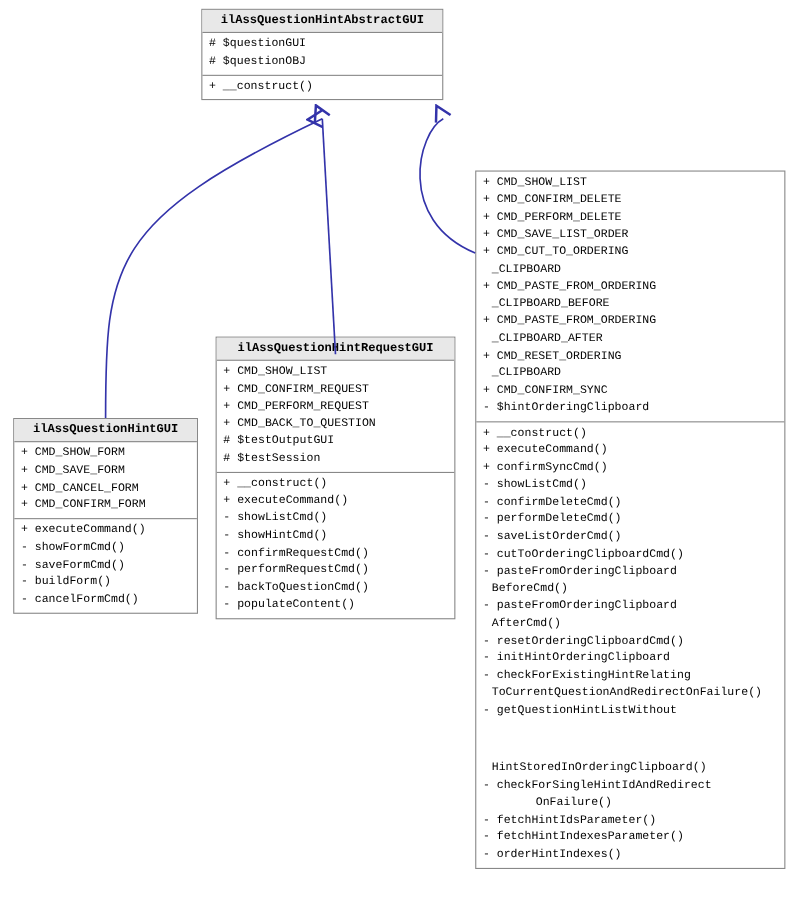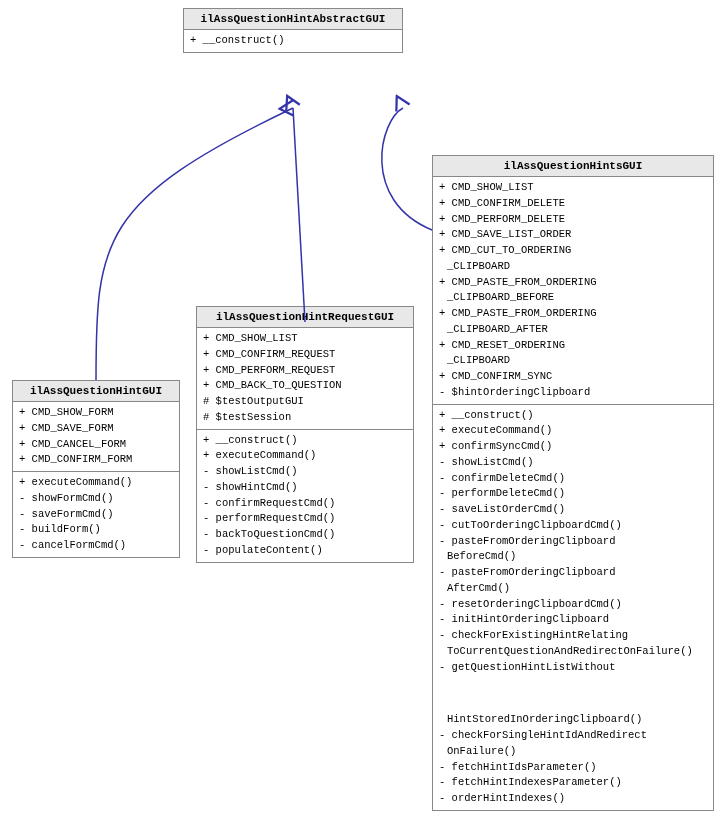--- a/index.html
+++ b/index.html
@@ -49,26 +49,29 @@
     }
   </style>
 </head>
 <body>
 
 <div class="diagram-container">
 
   <div class="uml-box" style="left:183px; top:8px; width:220px;">
     <div class="header">ilAssQuestionHintAbstractGUI</div>
     <div class="section">
+      <div># $questionGUI</div>
+      <div># $questionOBJ</div>
+    </div>
+    <div class="section">
       <div>+ __construct()</div>
     </div>
   </div>
 
   <div class="uml-box" style="left:432px; top:155px; width:282px;">
-    <div class="header">ilAssQuestionHintsGUI</div>
     <div class="section">
       <div>+ CMD_SHOW_LIST</div>
       <div>+ CMD_CONFIRM_DELETE</div>
       <div>+ CMD_PERFORM_DELETE</div>
       <div>+ CMD_SAVE_LIST_ORDER</div>
       <div>+ CMD_CUT_TO_ORDERING</div>
       <div style="padding-left:8px;">_CLIPBOARD</div>
       <div>+ CMD_PASTE_FROM_ORDERING</div>
       <div style="padding-left:8px;">_CLIPBOARD_BEFORE</div>
       <div>+ CMD_PASTE_FROM_ORDERING</div>
@@ -91,21 +94,21 @@
       <div style="padding-left:8px;">BeforeCmd()</div>
       <div>- pasteFromOrderingClipboard</div>
       <div style="padding-left:8px;">AfterCmd()</div>
       <div>- resetOrderingClipboardCmd()</div>
       <div>- initHintOrderingClipboard</div>
       <div>- checkForExistingHintRelating</div>
       <div style="padding-left:8px;">ToCurrentQuestionAndRedirectOnFailure()</div>
       <div>- getQuestionHintListWithout</div>
       <div style="padding-left:8px;margin-top:37px;">HintStoredInOrderingClipboard()</div>
       <div>- checkForSingleHintIdAndRedirect</div>
-      <div style="padding-left:8px;">OnFailure()</div>
+      <div style="padding-left:8px;margin-left:40px;">OnFailure()</div>
       <div>- fetchHintIdsParameter()</div>
       <div>- fetchHintIndexesParameter()</div>
       <div>- orderHintIndexes()</div>
     </div>
   </div>
 
   <div class="uml-box" style="left:196px; top:306px; width:218px;">
     <div class="header">ilAssQuestionHintRequestGUI</div>
     <div class="section">
       <div>+ CMD_SHOW_LIST</div>

